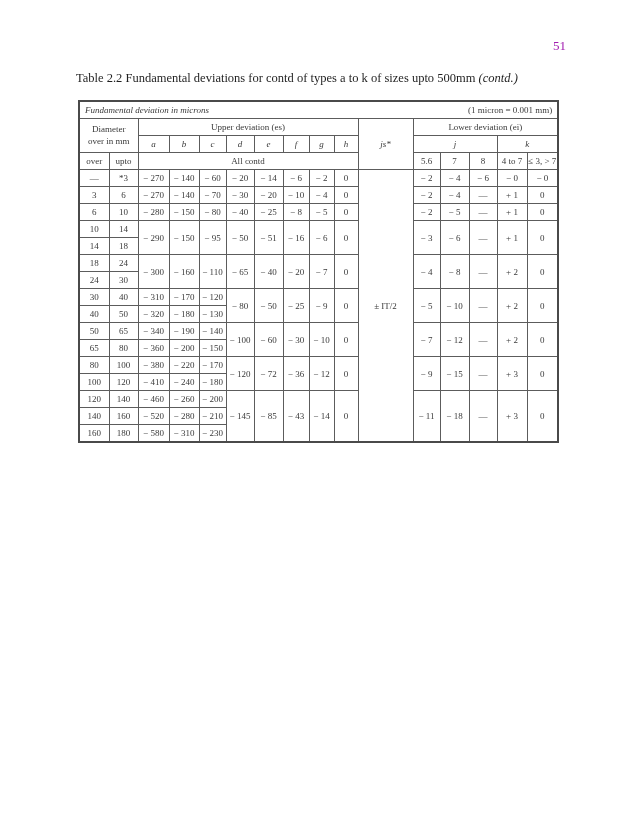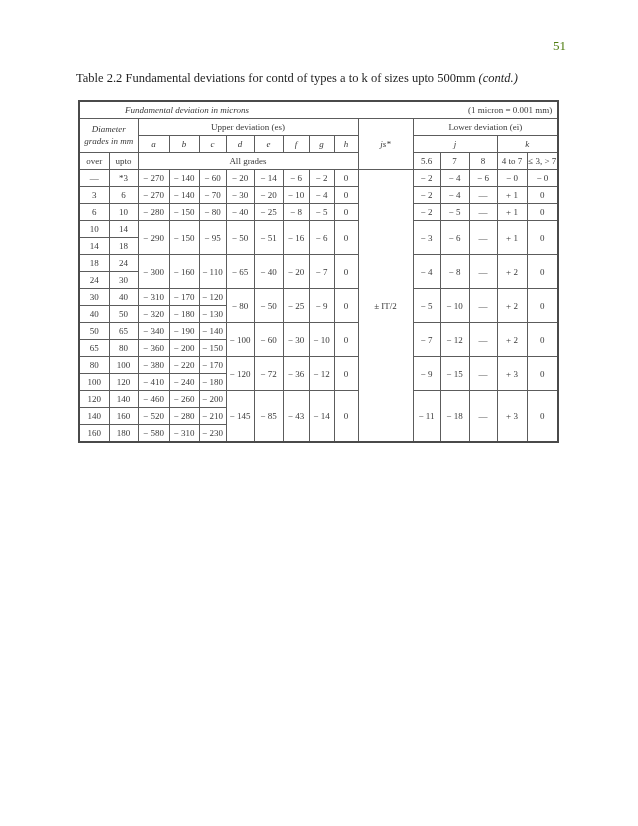--- a/index.html
+++ b/index.html
@@ -1,39 +1,39 @@
 <!DOCTYPE html>
 <html><head>
 <meta charset="utf-8">
 <style>
   html,body{margin:0;padding:0;}
   body{
     width:638px;height:826px;background:#ffffff;position:relative;
     font-family:"Liberation Serif","DejaVu Serif",serif;color:#333333;
     -webkit-font-smoothing:antialiased;
   }
-  .page-number{position:absolute;top:38px;right:72px;font-size:13px;color:#4d7c0f;}
+  .page-number{position:absolute;top:38px;right:72px;font-size:13px;color:#a21caf;}
   .doc-title{position:absolute;left:76px;top:71px;width:500px;font-size:12.5px;color:#1f1f1f;white-space:nowrap;}
   .doc-title .seg-bold{font-weight:normal;}
   .doc-title .seg-italic{font-style:italic;}
   table.dev{
     position:absolute;left:78px;top:100px;
     border-collapse:collapse;table-layout:fixed;width:481px;
     font-size:9px;color:#3a3a3a;
   }
   table.dev td{
     border:1px solid #5c5c5c;text-align:center;vertical-align:middle;
     padding:0;height:16px;overflow:hidden;white-space:nowrap;
   }
   table.dev{border:2px solid #4a4a4a;}
   .caption-cell{height:14px;}
-  .cap-flex{display:flex;justify-content:space-between;align-items:center;padding:0 5px;margin-left:40px;}
+  .cap-flex{display:flex;justify-content:space-between;align-items:center;padding:0 5px;}
   .cap-left{font-style:italic;}
   .cap-right{font-style:normal;}
-  .diam{font-style:italic;line-height:1.25;height:18px;}
+  .diam{line-height:1.25;height:18px;}
   .head-ital{}
   .no-bottom{border-bottom:none;}
   td.letter{border-left:none;border-right:none;border-top:none;font-style:italic;height:14px;}
   td.j-label{border-right:none;border-top:none;font-style:italic;text-align:left;padding-left:7px;height:14px;}
   td.k-label{border-left:1px solid #5c5c5c;border-top:none;font-style:italic;text-align:right;padding-right:9px;height:14px;}
   .subhead td{height:14px;margin-top:37px;}
   td.js-head{font-style:italic;}
   td.js-cell{vertical-align:top;padding-top:54px;}
 </style>
 </head>
@@ -67,42 +67,42 @@
       <td colspan="16" class="caption-cell">
         <div class="cap-flex">
           <span class="cap-left">Fundamental deviation in microns</span>
           <span class="cap-right">(1 micron = 0.001 mm)</span>
         </div>
       </td>
     </tr>
     <tr>
       <td colspan="2" rowspan="2" class="diam">
         <div>Diameter</div>
-        <div>grades in mm</div>
+        <div>over in mm</div>
       </td>
       <td colspan="8" class="head-ital no-bottom">Upper deviation (es)</td>
       <td rowspan="3" class="js-head">js*</td>
       <td colspan="5" class="head-ital no-bottom">Lower deviation (ei)</td>
     </tr>
     <tr>
       <td class="letter">a</td>
       <td class="letter">b</td>
       <td class="letter">c</td>
       <td class="letter">d</td>
       <td class="letter">e</td>
       <td class="letter">f</td>
       <td class="letter">g</td>
       <td class="letter">h</td>
       <td colspan="3" class="j-label">j</td>
       <td colspan="2" class="k-label">k</td>
     </tr>
     <tr class="subhead">
       <td class="head-ital">over</td>
       <td class="head-ital">upto</td>
-      <td colspan="8" class="head-ital">All grades</td>
+      <td colspan="8" class="head-ital">All contd</td>
       <td>5.6</td>
       <td>7</td>
       <td>8</td>
       <td>4 to 7</td>
       <td>≤ 3, &gt; 7</td>
     </tr>
   </thead>
   <tbody>
       <tr>
         <td>—</td>

